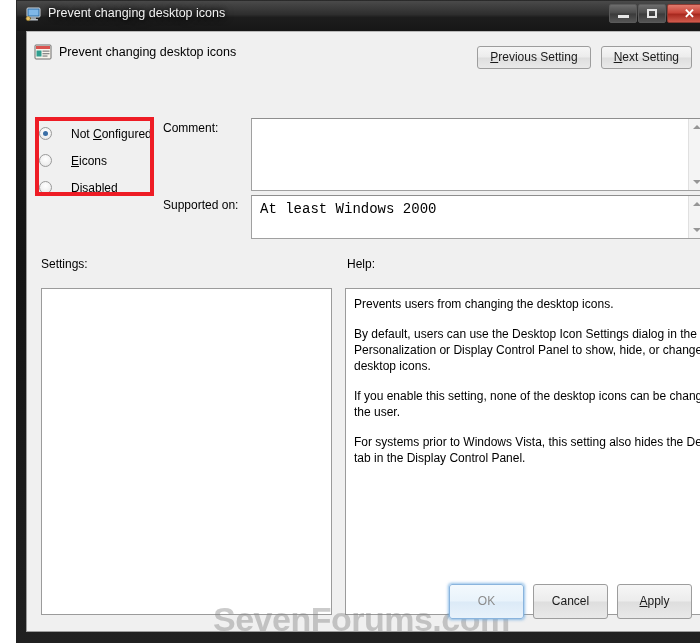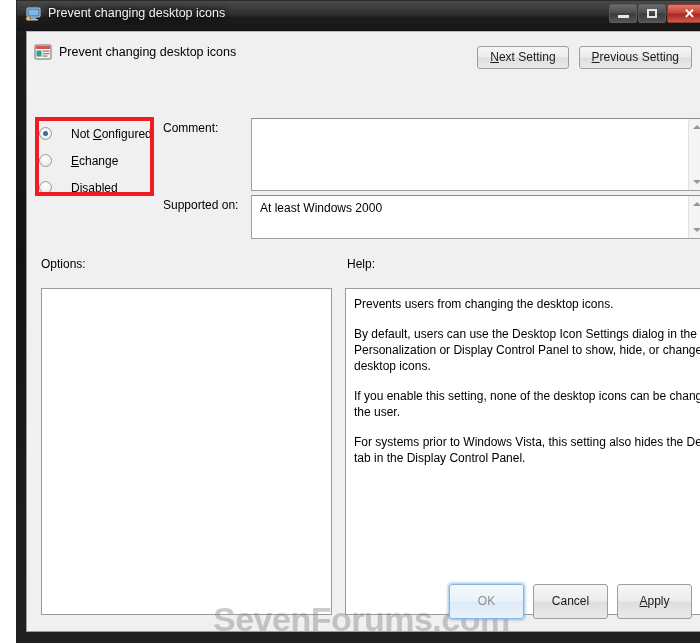--- a/index.html
+++ b/index.html
@@ -217,23 +217,24 @@
     left: 224px; top: 86px;
     width: 455px; height: 73px;
   }
   .supported-box {
     left: 224px; top: 163px;
     width: 455px; height: 44px;
   }
   .supported-text {
     position: absolute;
     left: 8px; top: 5px;
-    font-size: 12px;
+    font-size: 14px;
     color: #000;
     white-space: nowrap;
+    font-family: Liberation Mono, monospace;
   }
 
   
   .sb {
     position: absolute;
     right: 0; top: 0;
     width: 17px;
     height: 100%;
     background: #f4f4f4;
     border-left: 1px solid #e0e0e0;
@@ -363,32 +364,32 @@
         <rect x="2" y="3" width="14" height="3" fill="#d9534f"></rect>
         <rect x="2.5" y="7.5" width="5" height="6" fill="#2f9e8f"></rect>
         <rect x="8.5" y="7.5" width="7" height="1.3" fill="#8a8a8a"></rect>
         <rect x="8.5" y="10" width="7" height="1.3" fill="#8a8a8a"></rect>
         <rect x="8.5" y="12.4" width="5" height="1.3" fill="#8a8a8a"></rect>
       </svg>
     </span>
     <span class="policy-title">Prevent changing desktop icons</span>
 
     <div class="nav-buttons">
+      <button class="btn"><u>P</u><span>revious Setting</span></button>
       <button class="btn"><u>N</u><span>ext Setting</span></button>
-      <button class="btn"><u>P</u><span>revious Setting</span></button>
     </div>
 
     <div class="radio-group">
       <div class="radio-row">
         <span class="radio checked"></span>
         <span class="radio-label"><span>Not </span><u>C</u><span>onfigured</span></span>
       </div>
       <div class="radio-row">
         <span class="radio"></span>
-        <span class="radio-label"><span></span><u>E</u><span>change</span></span>
+        <span class="radio-label"><span></span><u>E</u><span>icons</span></span>
       </div>
       <div class="radio-row">
         <span class="radio"></span>
         <span class="radio-label"><span></span><u>D</u><span>isabled</span></span>
       </div>
     </div>
     <div class="highlight-box"></div>
 
     <span class="field-label lbl-comment">Comment:</span>
     <div class="textbox comment-box">
@@ -408,21 +409,21 @@
       <div class="sb">
         <div class="sb-arrow up">
             <span class="tri-up"></span>
           </div>
         <div class="sb-arrow down">
             <span class="tri-down"></span>
           </div>
       </div>
     </div>
 
-    <span class="field-label lbl-options">Options:</span>
+    <span class="field-label lbl-options">Settings:</span>
     <span class="field-label lbl-help">Help:</span>
 
     <div class="panel options-panel"></div>
 
     <div class="panel help-panel">
       <div class="help-text">
         <p>Prevents users from changing the desktop icons.</p>
         <p>By default, users can use the Desktop Icon Settings dialog in the Personalization or Display Control Panel to show, hide, or change the desktop icons.</p>
         <p>If you enable this setting, none of the desktop icons can be changed by the user.</p>
         <p>For systems prior to Windows Vista, this setting also hides the Desktop tab in the Display Control Panel.</p>

